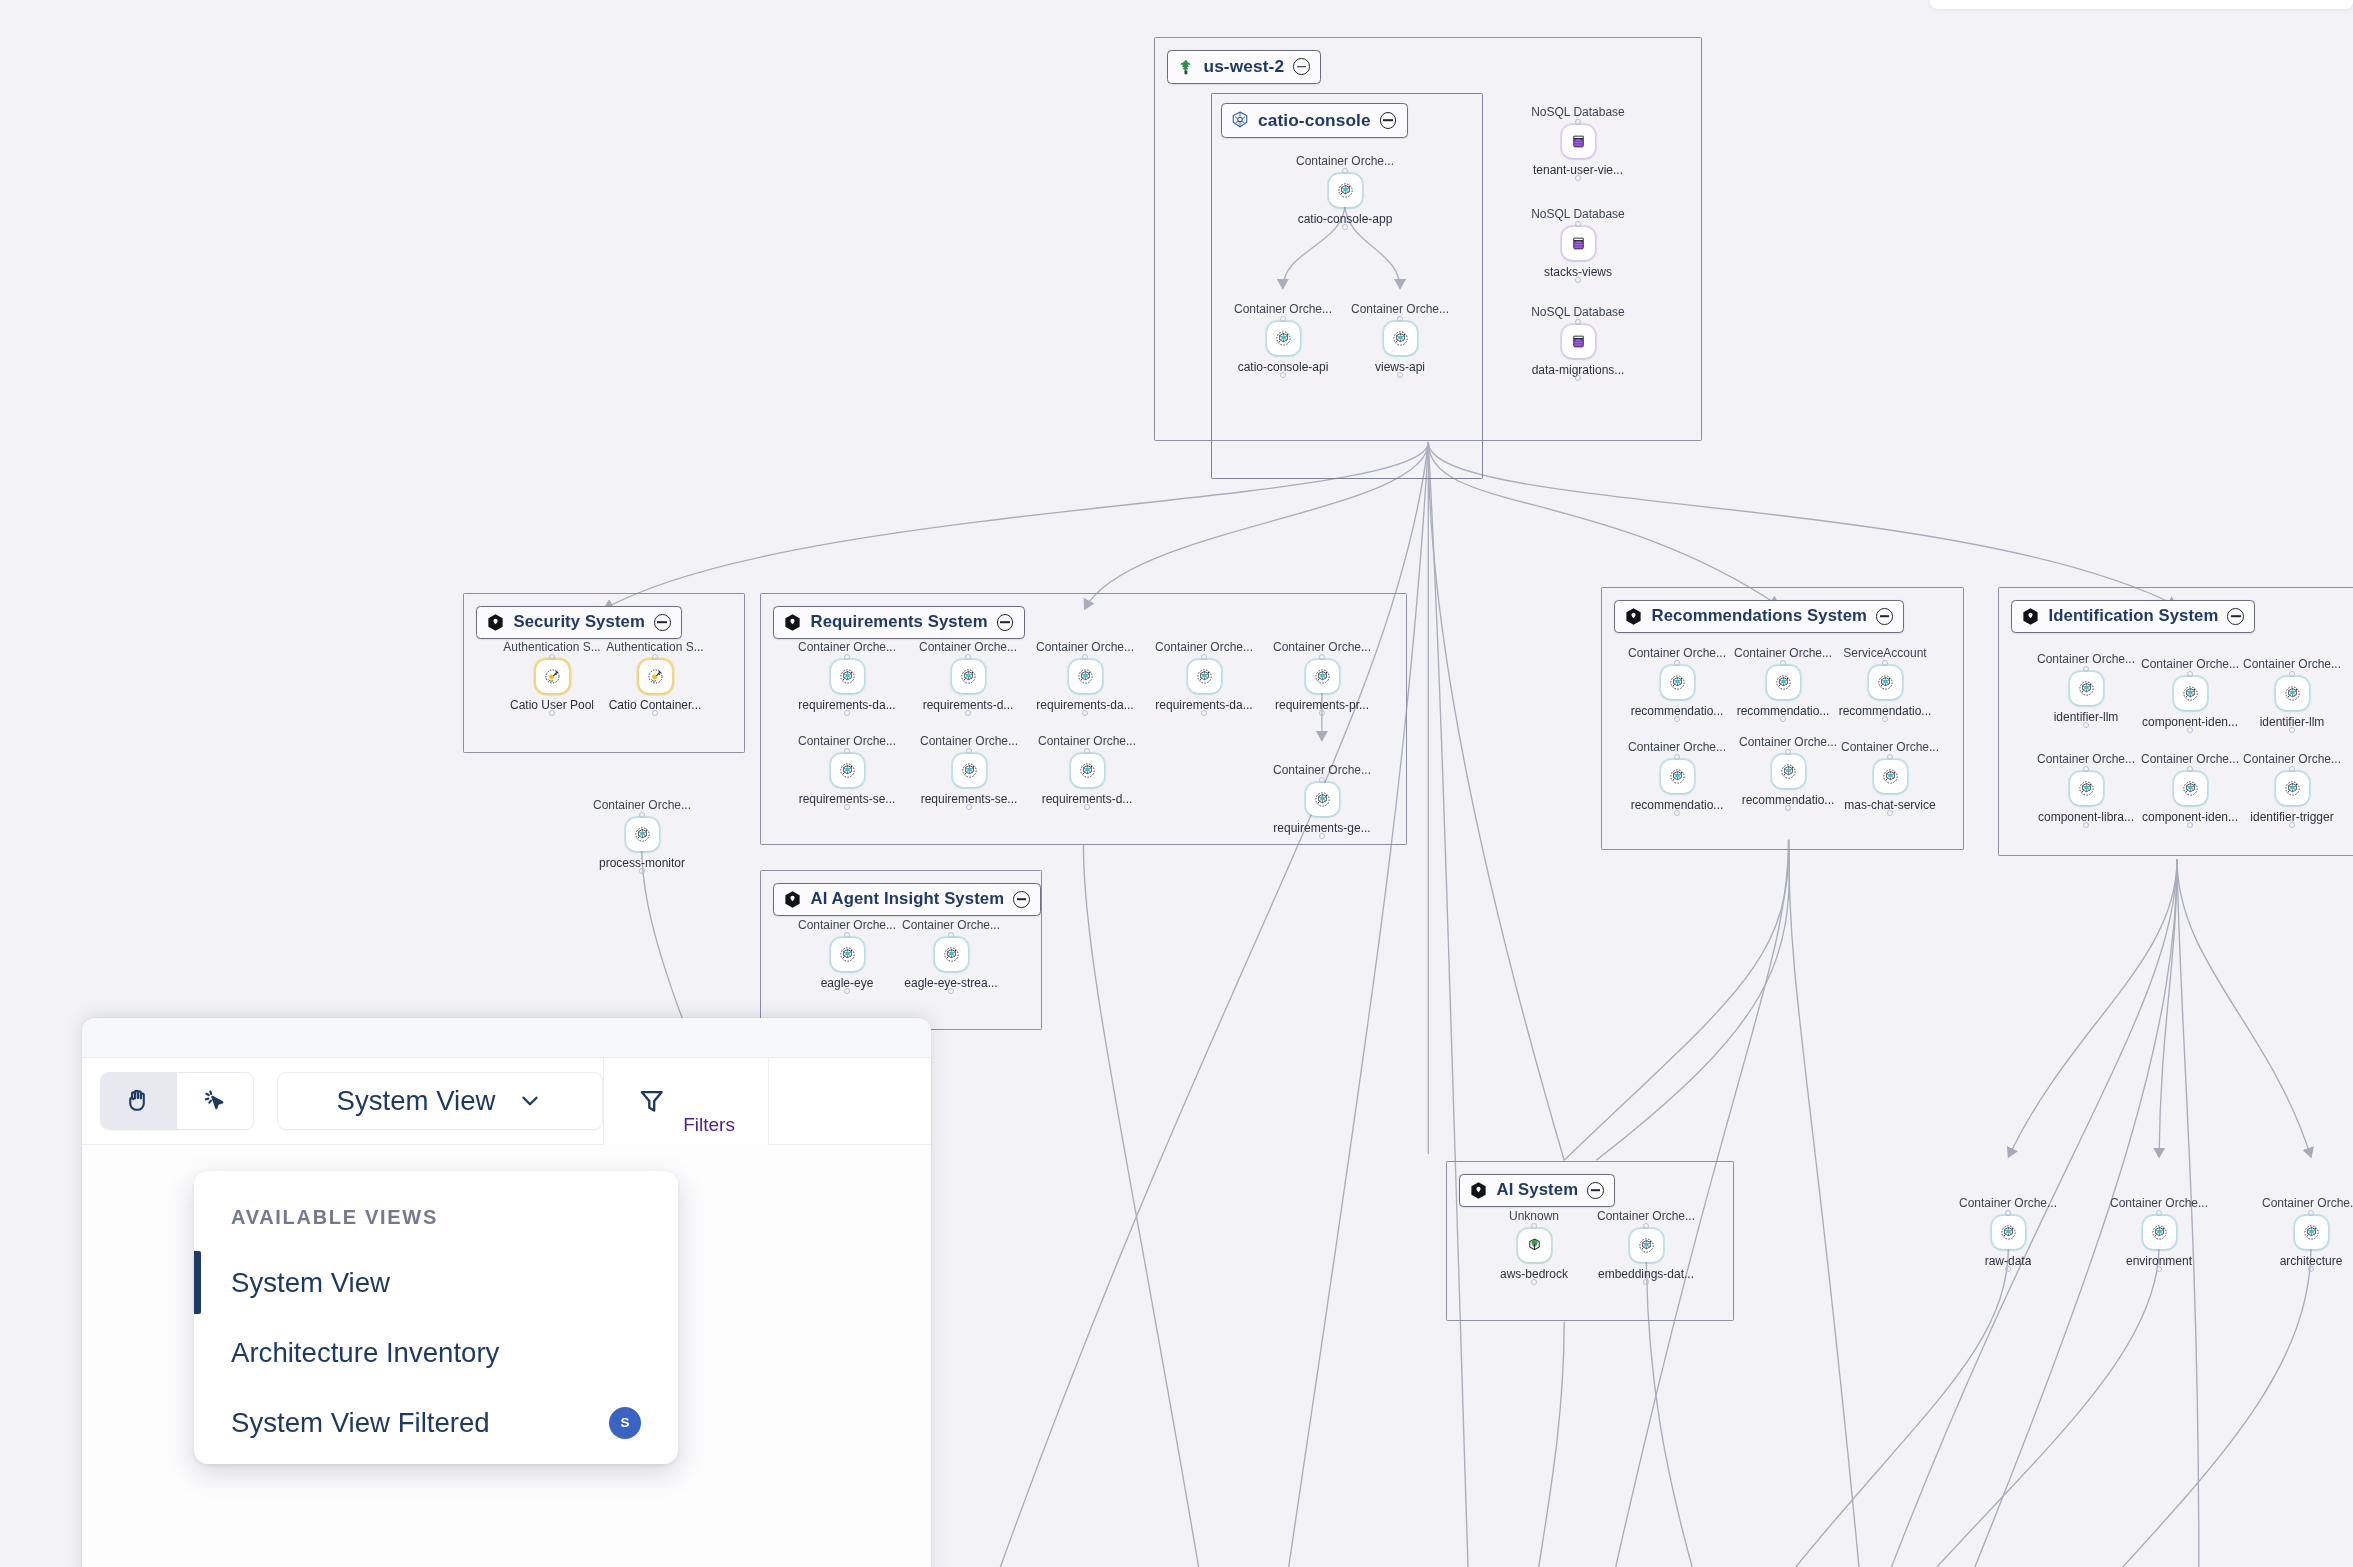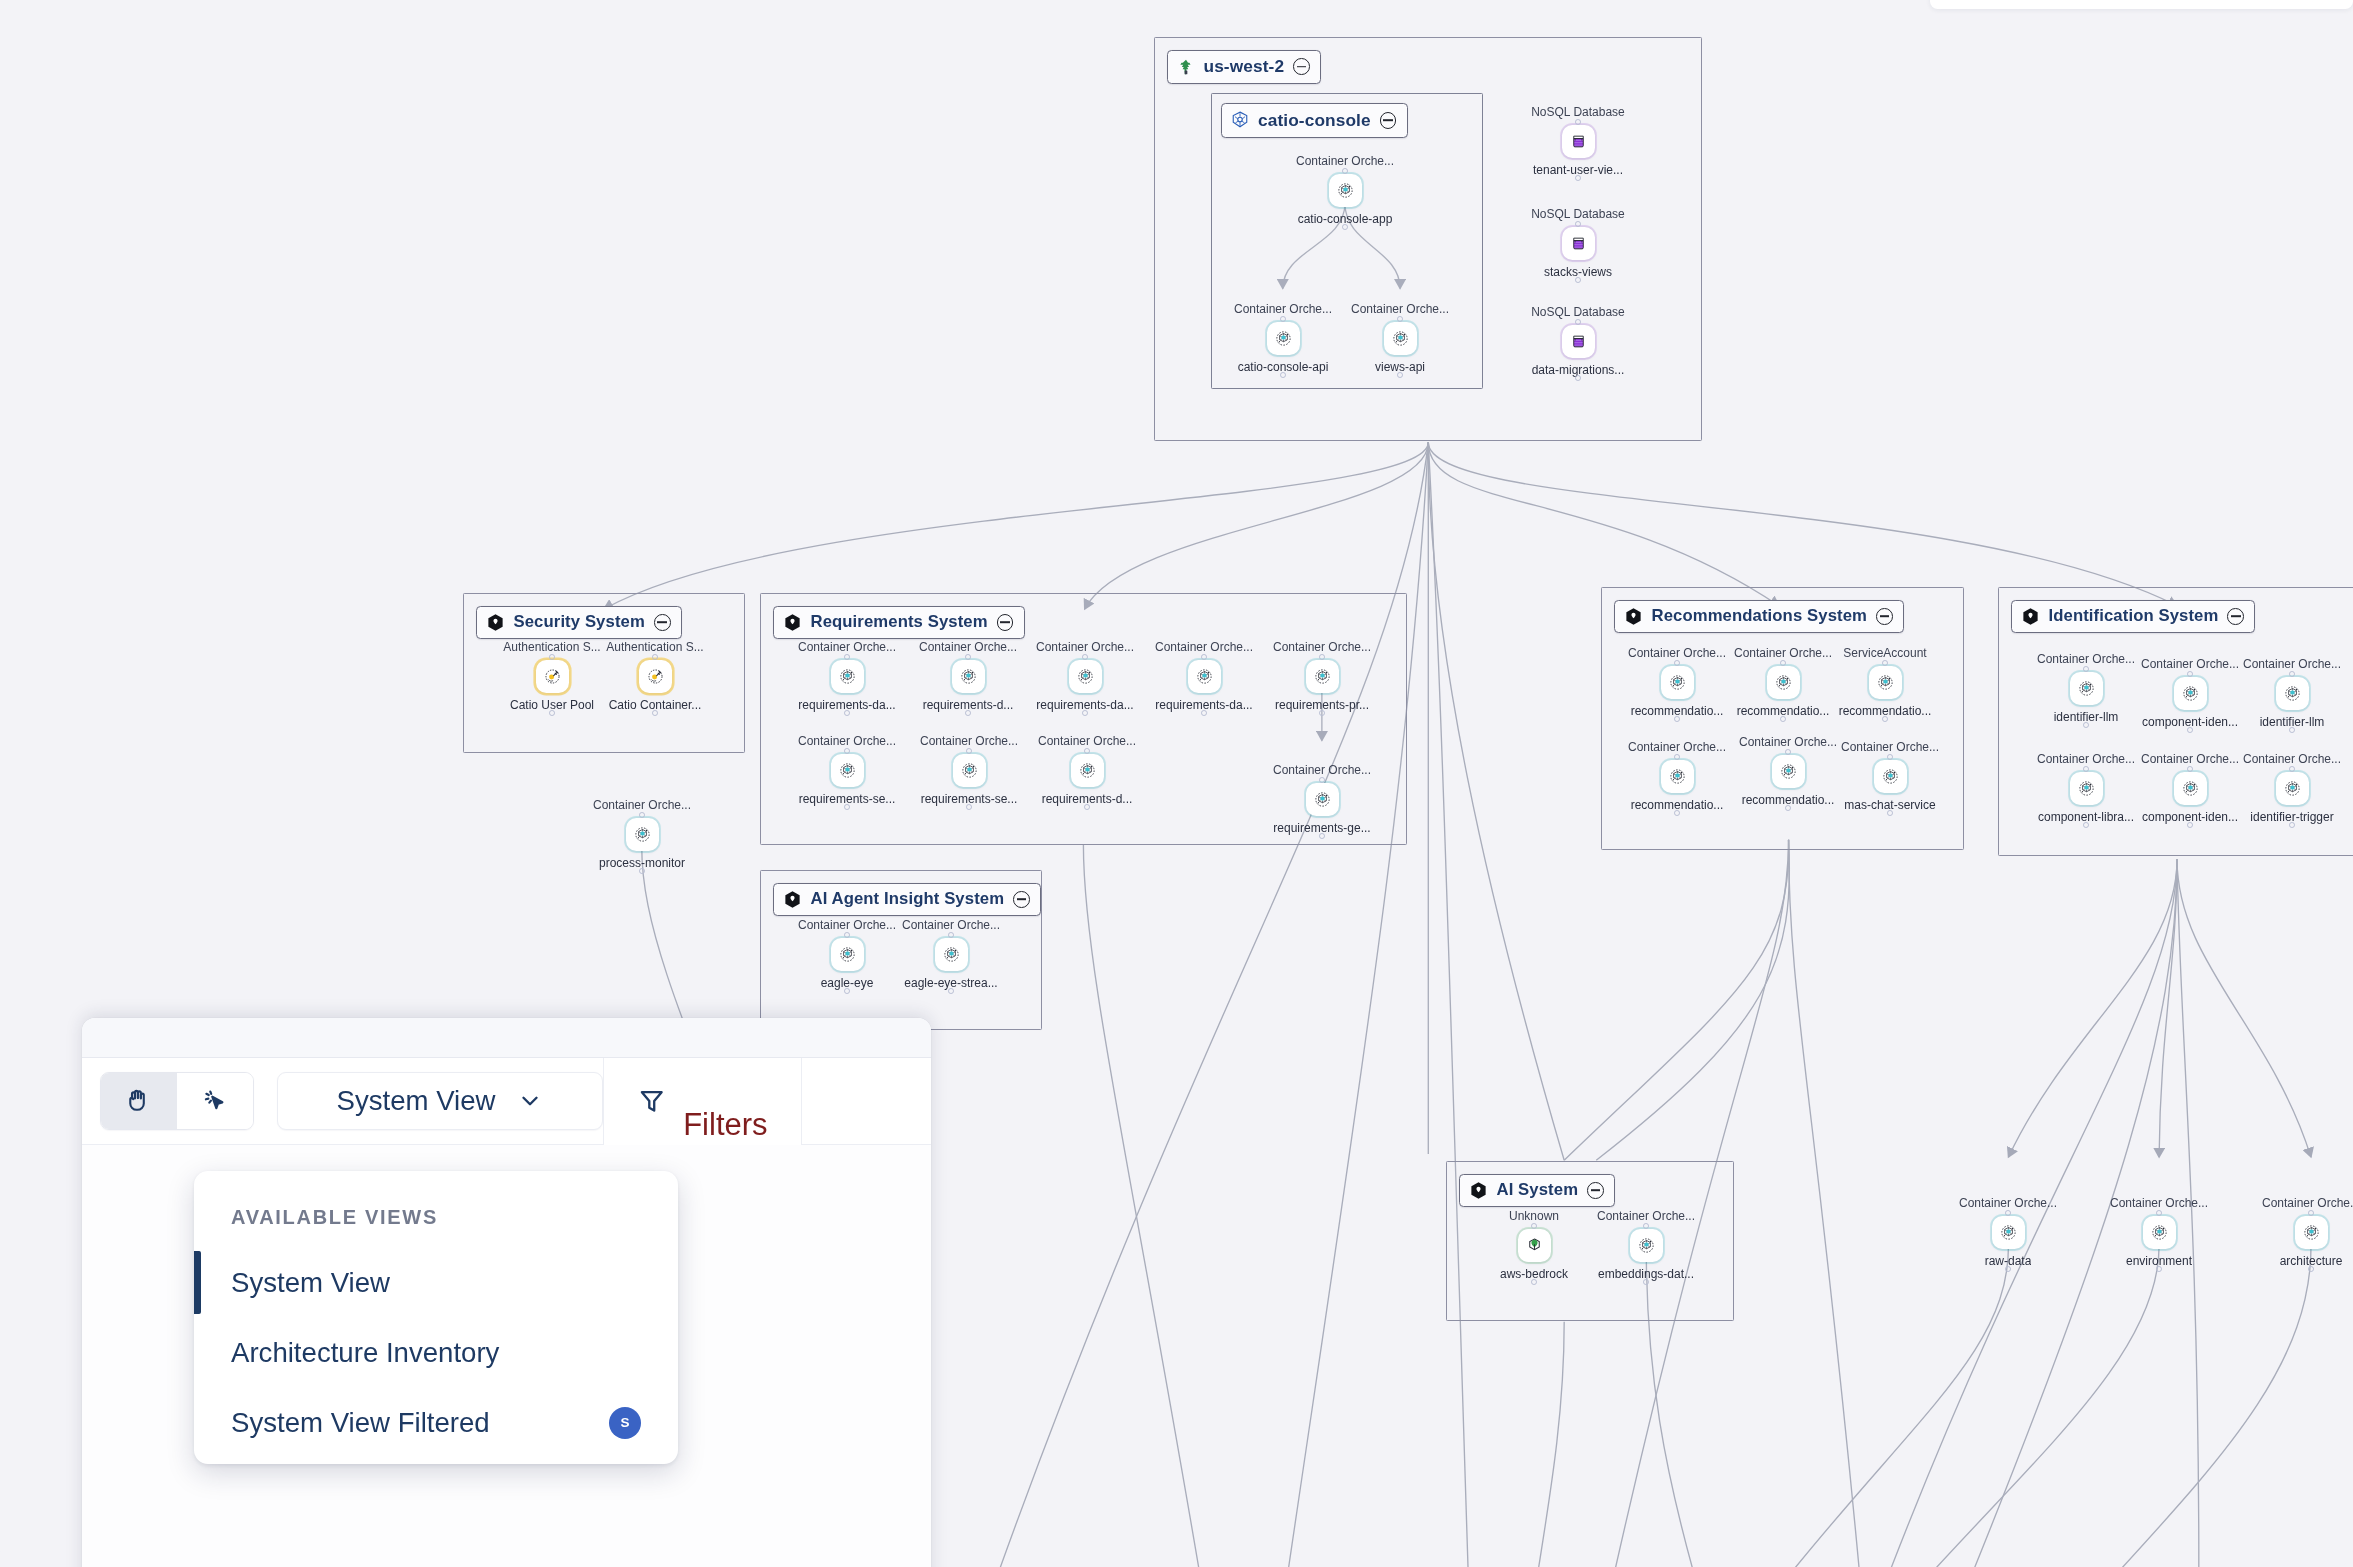--- a/index.html
+++ b/index.html
@@ -149,21 +149,21 @@
 
   .filters-btn {
     margin-left: 0;
     height: 87px;
     display: flex; align-items: center; gap: 16.7px;
     padding: 0 33px;
     border-left: 0.6px solid #eceef4;
     border-right: 0.6px solid #eceef4;
     background: #fff; cursor: pointer;
   }
-  .filters-btn .f-label { font-size: 31px; color: #7f1d1d; margin-top: 48px; }
+  .filters-btn .f-label { font-size: 19px; color: #4c1d95; margin-top: 48px; }
   .funnel { width: 29.5px; height: 29.5px; }
 
   
   #views-dropdown {
     position: absolute;
     left: 194px; top: 1171px;
     width: 484px;
     background: #fff;
     border-radius: 14px;
     box-shadow: 0 9px 28px rgba(25,32,70,.17), 0 1.3px 3.8px rgba(25,32,70,.08);
@@ -258,21 +258,21 @@
         <svg viewBox="0 0 32 32">
             <path d="M16 3l3.6 5.5H22L24 12h-5l2.4 4H18l2 4h-3.2l-.8 9h-2l-.8-9H10l2-4H8.6L11 12H6l2-3.5h2.4z" fill="#2f8f4e"></path>
             <rect x="13.6" y="22" width="4.8" height="7" rx="1" fill="#3a3f4d"></rect>
           </svg>
       </span>
       <span class="gh-label">us-west-2</span>
       <span class="collapse-icon"></span>
     </div>
   </div>
 
-  <div class="group" style="left:1211px; top:93px; width:272px; height:296px; border-color:#7e8195;">
+  <div class="group" style="left:1211px; top:93px; width:272px; height:386px; border-color:#7e8195;">
     <div class="group-header" style="top:9px;left:9px;">
       <span class="console-icon">
         <svg viewBox="0 0 32 32">
             <path d="M16 2l12 6v12l-12 8L4 20V8z" fill="none" stroke="#2b5fb8" stroke-width="2"></path>
             <circle cx="16" cy="15" r="4" fill="none" stroke="#2b5fb8" stroke-width="2"></circle>
             <path d="M16 4v6M16 19v8M7 10l5 4M25 10l-5 4M8 21l5-3M24 21l-5-3" stroke="#2b5fb8" stroke-width="1.6"></path>
           </svg>
       </span>
       <span class="gh-label">catio-console</span>
       <span class="collapse-icon"></span>

